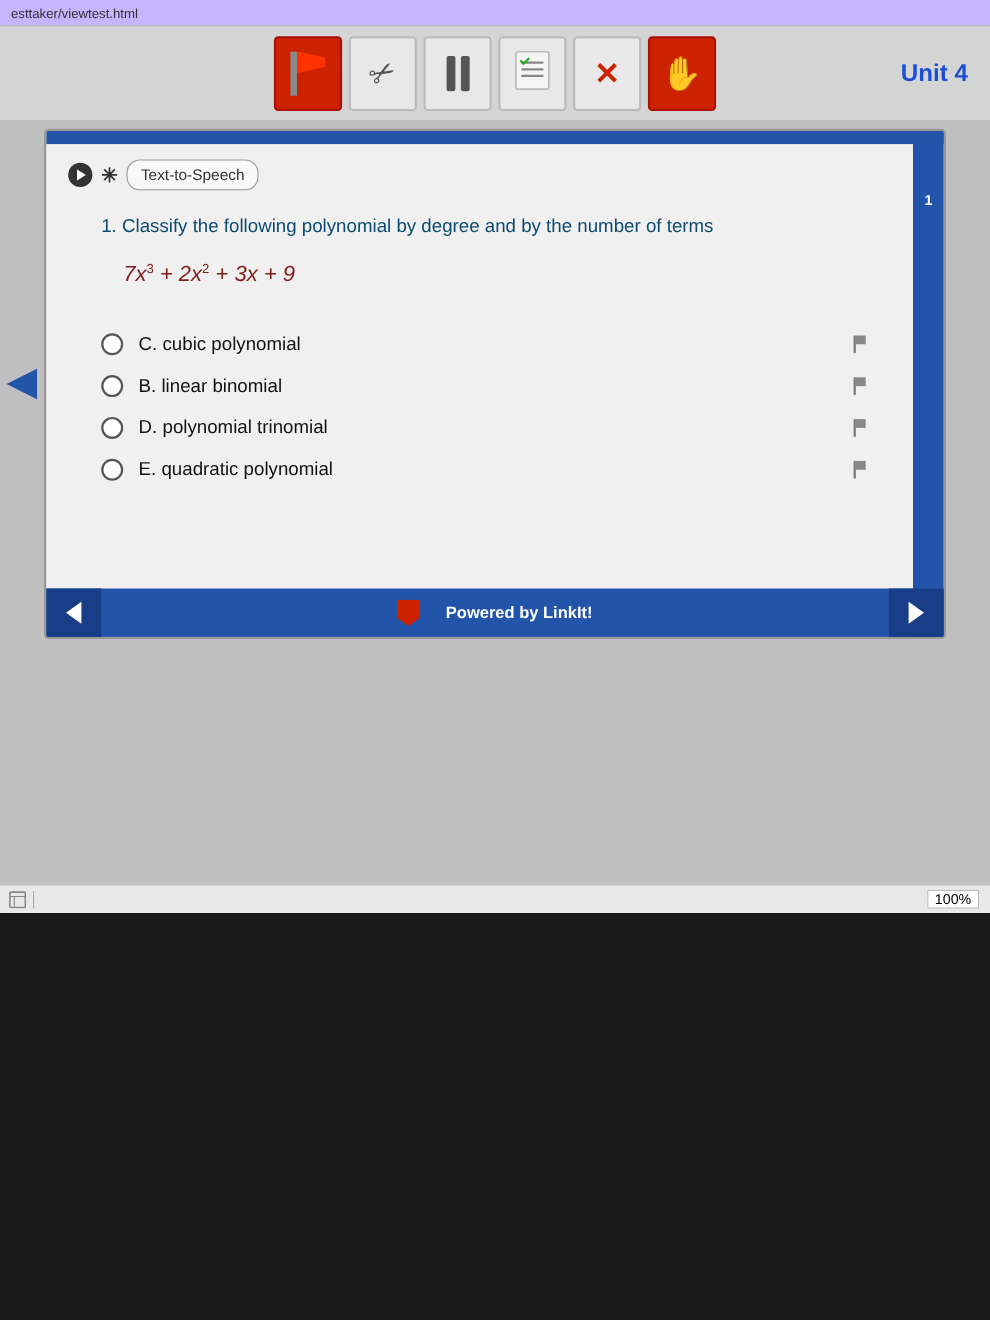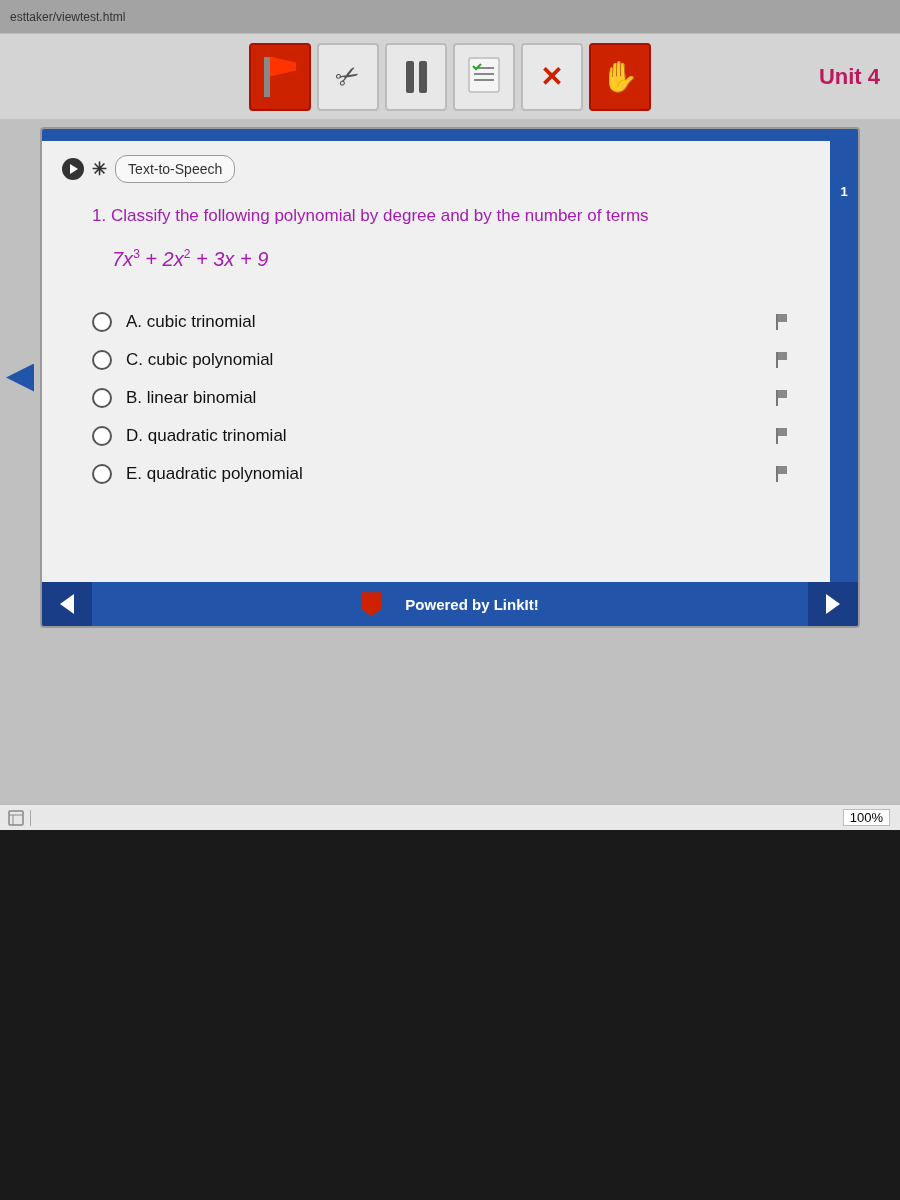--- a/index.html
+++ b/index.html
@@ -7,22 +7,22 @@
       width: 900px;
       height: 1200px;
       background: #c0c0c0;
       font-family: Arial, sans-serif;
       overflow: hidden;
       position: relative;
     }
 
     
     .browser-bar {
-      background: #a3a3a3;
-      height: 34px;
+      background: #c4b5fd;
+      height: 24px;
       display: flex;
       align-items: center;
       padding: 0 10px;
       font-size: 12px;
       color: #333;
       border-bottom: 1px solid #bbb;
     }
 
     
     .toolbar {
@@ -36,21 +36,21 @@
       position: relative;
     }
 
     .unit-label {
       position: absolute;
       right: 20px;
       top: 50%;
       transform: translateY(-50%);
       font-size: 22px;
       font-weight: bold;
-      color: #be185d;
+      color: #1d4ed8;
     }
 
     .tool-btn {
       width: 62px;
       height: 68px;
       background: #cc2200;
       border: 2px solid #aa1100;
       border-radius: 4px;
       display: flex;
       align-items: center;
@@ -189,28 +189,28 @@
       background: #f8f8f8;
     }
 
     
     .question-area {
       padding: 10px 30px 20px 50px;
     }
 
     .question-text {
       font-size: 17px;
-      color: #a21caf;
+      color: #0c4a6e;
       margin-bottom: 18px;
       line-height: 1.5;
     }
 
     .polynomial {
       font-size: 20px;
-      color: #a21caf;
+      color: #7f1d1d;
       margin-bottom: 22px;
       margin-left: 20px;
       font-style: italic;
     }
 
     sup {
       font-size: 12px;
       vertical-align: super;
       font-style: normal;
     }
@@ -432,47 +432,40 @@
         <span>1.</span>
         <span>Classify the following polynomial by degree and by the number of terms</span>
       </div>
       <div class="polynomial">
         7x<sup>3</sup> + 2x<sup>2</sup> + 3x + 9
       </div>
     </div>
 
     <div class="choices-area">
 
-      <div class="choice-row">
-        <div class="choice-radio"></div>
-        <span class="choice-text">A. cubic trinomial</span>
-        <div class="choice-flag">
-          <div class="flag-small"></div>
-        </div>
-      </div>
 
       <div class="choice-row">
         <div class="choice-radio"></div>
         <span class="choice-text">C. cubic polynomial</span>
         <div class="choice-flag">
           <div class="flag-small"></div>
         </div>
       </div>
 
       <div class="choice-row">
         <div class="choice-radio"></div>
         <span class="choice-text">B. linear binomial</span>
         <div class="choice-flag">
           <div class="flag-small"></div>
         </div>
       </div>
 
       <div class="choice-row">
         <div class="choice-radio"></div>
-        <span class="choice-text">D. quadratic trinomial</span>
+        <span class="choice-text">D. polynomial trinomial</span>
         <div class="choice-flag">
           <div class="flag-small"></div>
         </div>
       </div>
 
       <div class="choice-row">
         <div class="choice-radio"></div>
         <span class="choice-text">E. quadratic polynomial</span>
         <div class="choice-flag">
           <div class="flag-small"></div>

